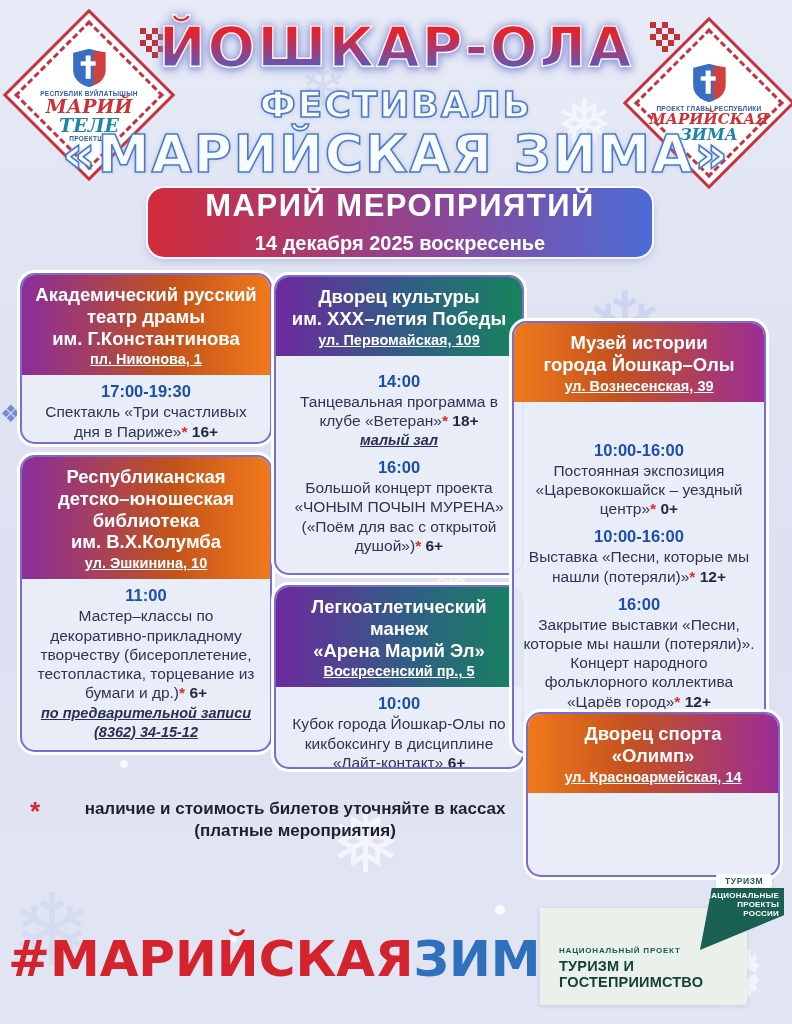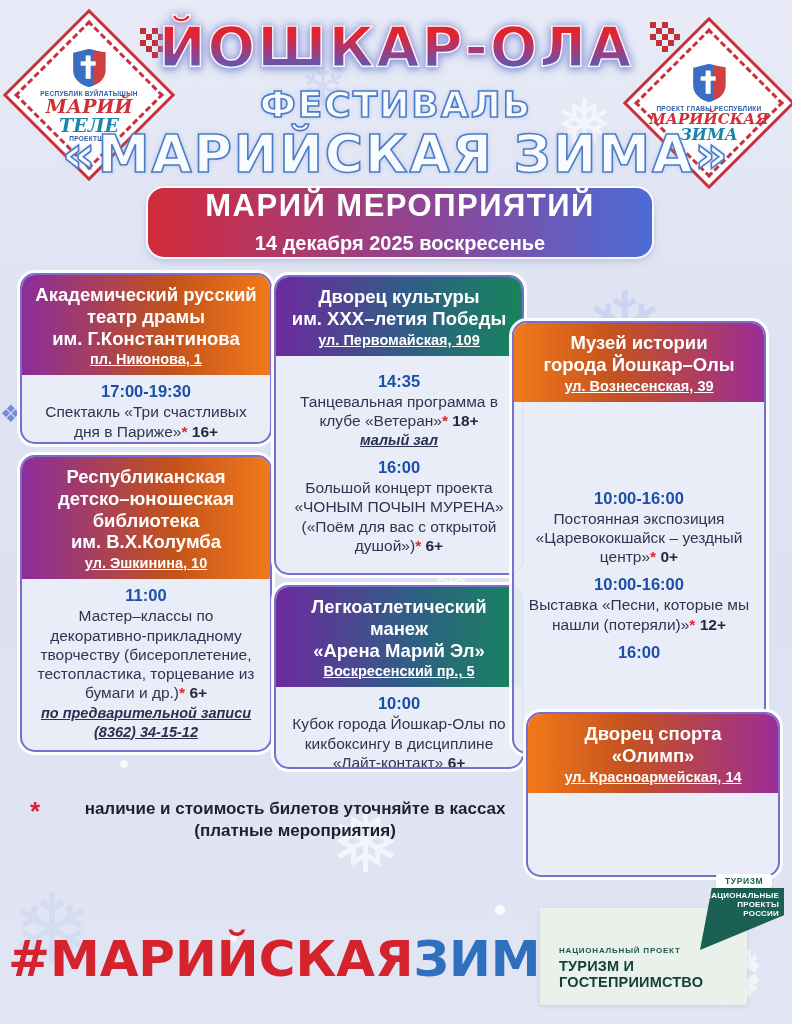--- a/index.html
+++ b/index.html
@@ -209,21 +209,21 @@
             <div class="desc">Мастер–классы по декоративно-прикладному творчеству (бисероплетение, тестопластика, торцевание из бумаги и др.)<span class="star">*</span> <span class="age">6+</span></div>
             <div class="note">по предварительной записи</div>
             <div class="note">(8362) 34-15-12</div>
           </div>
         </div>
       </section>
       <section class="card" style="left: 274px; top: 275px; width: 246px; height: 296px;">
         <header class="card-head grad-pg"><div class="venue">Дворец культуры<br>им. XXX–летия Победы</div><span class="addr">ул. Первомайская, 109</span></header>
         <div class="card-body">
           <div class="event">
-            <div class="time">14:35</div>
+            <div class="time">14:00</div>
             <div class="desc">Танцевальная программа в клубе «Ветеран»<span class="star">*</span> <span class="age">18+</span></div>
             <div class="note">малый зал</div>
           </div>
           <div class="event">
             <div class="time">16:00</div>
             <div class="desc">Большой концерт проекта «ЧОНЫМ ПОЧЫН МУРЕНА» («Поём для вас с открытой душой»)<span class="star">*</span> <span class="age">6+</span></div>
           </div>
         </div>
       </section>
       <section class="card" style="left: 274px; top: 585px; width: 246px; height: 180px;">
@@ -241,20 +241,21 @@
           <div class="event">
             <div class="time">10:00-16:00</div>
             <div class="desc">Постоянная экспозиция «Царевококшайск – уездный центр»<span class="star">*</span> <span class="age">0+</span></div>
           </div>
           <div class="event">
             <div class="time">10:00-16:00</div>
             <div class="desc">Выставка «Песни, которые мы нашли (потеряли)»<span class="star">*</span> <span class="age">12+</span></div>
           </div>
           <div class="event">
             <div class="time">16:00</div>
+            <div class="desc">Закрытие выставки «Песни, которые мы нашли (потеряли)». Концерт народного фольклорного коллектива «Царёв город»<span class="star">*</span> <span class="age">12+</span></div>
           </div>
         </div>
       </section>
       <section class="card" style="left: 526px; top: 712px; width: 250px; height: 161px;">
         <header class="card-head grad-op"><div class="venue">Дворец спорта<br>«Олимп»</div><span class="addr">ул. Красноармейская, 14</span></header>
       </section>
     </div>
 
   <div class="footnote">
     <span class="foot-star">*</span>

